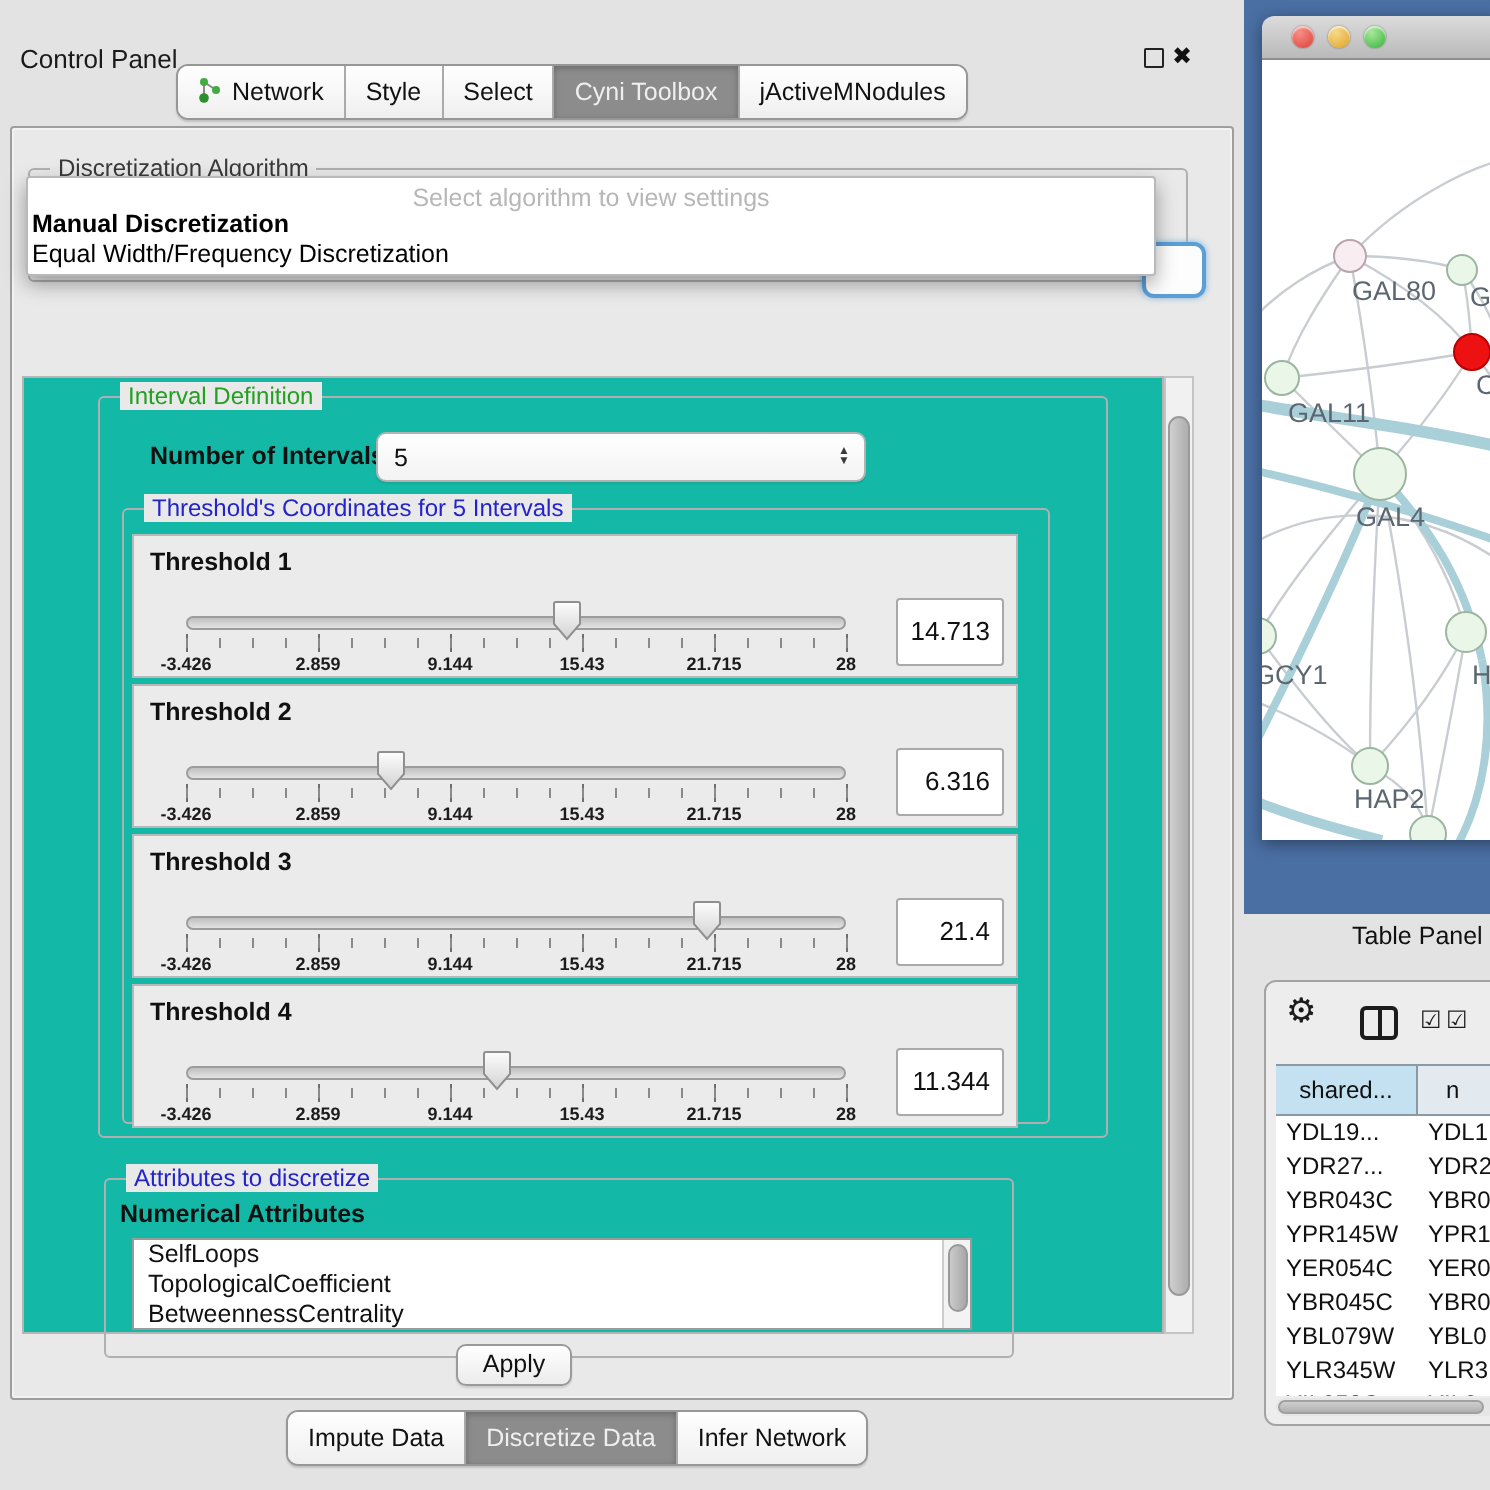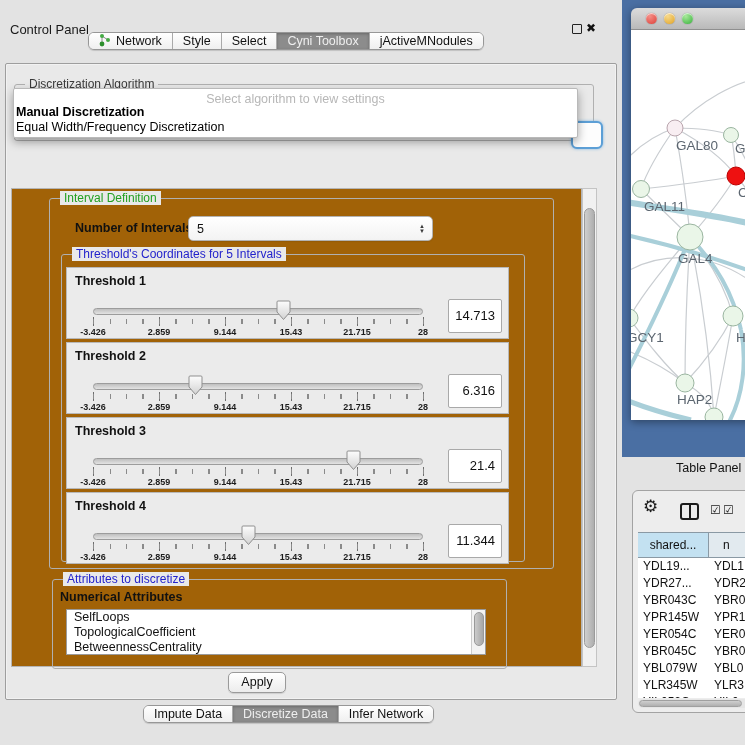--- a/index.html
+++ b/index.html
@@ -6,21 +6,21 @@
   body { width:745px; height:745px; font-family:"Liberation Sans","DejaVu Sans",sans-serif; background:#e3e3e3; }
   #app { position:relative; width:745px; height:745px; overflow:hidden; background:#e3e3e3; color:#111; }
 
   
   #titlebar { position:absolute; left:0; top:0; width:620px; height:26px;margin-top:16px; }
   #titlebar .t { position:absolute; left:10px; top:6px; font-size:13px; color:#1a1a1a; }
   .float-ic { position:absolute; left:572px; top:8px; width:10px; height:10px; border:1.5px solid #222; border-radius:1px; }
   .close-ic { position:absolute; left:586px; top:5px; font-size:12px; font-weight:bold; color:#111; font-family:"DejaVu Sans",sans-serif; }
 
   
-  .seg-group { position:absolute; display:flex; height:18px; border:1px solid #979797; border-radius:6px; overflow:hidden; background:linear-gradient(#ffffff,#ededed); box-shadow:0 1px 1px rgba(0,0,0,.15); }
+  .seg-group { position:absolute; display:flex; height:28px; border:1px solid #979797; border-radius:6px; overflow:hidden; background:linear-gradient(#ffffff,#ededed); box-shadow:0 1px 1px rgba(0,0,0,.15); }
   .seg { display:flex; align-items:center; justify-content:center; font-size:12.5px; color:#111; border-right:1px solid #aaa; padding:0 10px; background:linear-gradient(#ffffff,#efefef); white-space:nowrap; }
   .seg:last-child { border-right:none; }
   .seg.sel { background:#8c8c8c; color:#efefef; box-shadow:inset 0 1px 3px rgba(0,0,0,.25); }
   .seg .net-ic { margin-right:5px; }
 
   
   #mainpanel { position:absolute; left:5px; top:63px; width:612px; height:637px; background:#e9e9e9; border:1px solid #9e9e9e; border-radius:2px; box-shadow:inset 0 0 0 1px #f2f2f2; }
   .group { position:absolute; border:1px solid #b0b0b0; border-radius:3px; }
   .group > .glabel { position:absolute; top:-8px; left:10px; font-size:12px; background:#e9e9e9; padding:0 4px; white-space:nowrap; }
   .glabel.green { color:#22a022; }
@@ -33,21 +33,21 @@
   
   #algo-combo-frag { position:absolute; left:556px; top:36px; width:32px; height:28px; border:2.5px solid #5c9fd6; border-radius:6px; background:#fdfdfd; box-shadow:0 0 3px #7fb5e0; }
 
   
   #algo-popup { position:absolute; left:13px; top:88px; width:565px; height:50px; background:#ffffff; border:1px solid #b9b9b9; border-radius:2px; box-shadow:0 4px 10px rgba(0,0,0,.35); z-index:30; font-size:12.5px; }
   #algo-popup .ph { display:block; text-align:center; color:#b7b7b7; padding-top:3px; height:16px; }
   #algo-popup .opt { display:block; padding-left:2px; height:15px; line-height:15px; color:#000; }
   #algo-popup .opt.b { font-weight:bold; }
 
   
-  #scrollpane { position:absolute; left:5px; top:124px; width:571px; height:479px; border:1px solid #b5b5b5; background:#a16207; }
+  #scrollpane { position:absolute; left:5px; top:124px; width:571px; height:479px; border:1px solid #b5b5b5; background:#14b8a6; }
   .vscroll { position:absolute; width:15px; background:#f1f1f1; border:1px solid #c4c4c4; }
   .vscroll .thumb { position:absolute; left:1px; width:11px; border-radius:6px; background:linear-gradient(to right,#cfcfcf,#aeaeae); border:1px solid #9a9a9a; }
 
   
   .tpanel { position:absolute; left:4px; width:443px; height:72px; background:#ebebeb; border:1px solid #b8b8b8; }
   .tpanel .tl { position:absolute; left:8px; top:6px; font-size:12.5px; font-weight:bold; color:#111; }
   .track { position:absolute; left:26px; top:40px; width:330px; height:7px; border-radius:4px; background:linear-gradient(#bfbfbf,#e3e3e3); border:1px solid #9c9c9c; }
   .handle { position:absolute; top:32px; width:15px; height:21px; }
   .ticks-major { position:absolute; left:26px; top:49px; width:331px; height:9px;
      background:repeating-linear-gradient(to right,#6e6e6e 0,#6e6e6e 1px,transparent 1px,transparent 66px); }
@@ -233,21 +233,21 @@
             <span class="ticklab" style="left:92px;">2.859</span>
             <span class="ticklab" style="left:158px;">9.144</span>
             <span class="ticklab" style="left:224px;">15.43</span>
             <span class="ticklab" style="left:290px;">21.715</span>
             <span class="ticklab" style="left:356px;">28</span>
             <div class="valbox">11.344</div>
           </div>
         </div>
       </div>
 
-      <div class="group" style="left:40px; top:390px; width:455px; height:90px;">
+      <div class="group" style="left:40px; top:400px; width:455px; height:90px;">
         <span class="glabel blue">Attributes to discretize</span>
         <span style="position:absolute; left:7px; top:10px; font-size:12.5px; font-weight:bold;">Numerical Attributes</span>
         <div id="attr-list">
           <div class="li">SelfLoops</div>
           <div class="li">TopologicalCoefficient</div>
           <div class="li">BetweennessCentrality</div>
           <div class="lscroll">
               <div class="lthumb"></div>
             </div>
         </div>

